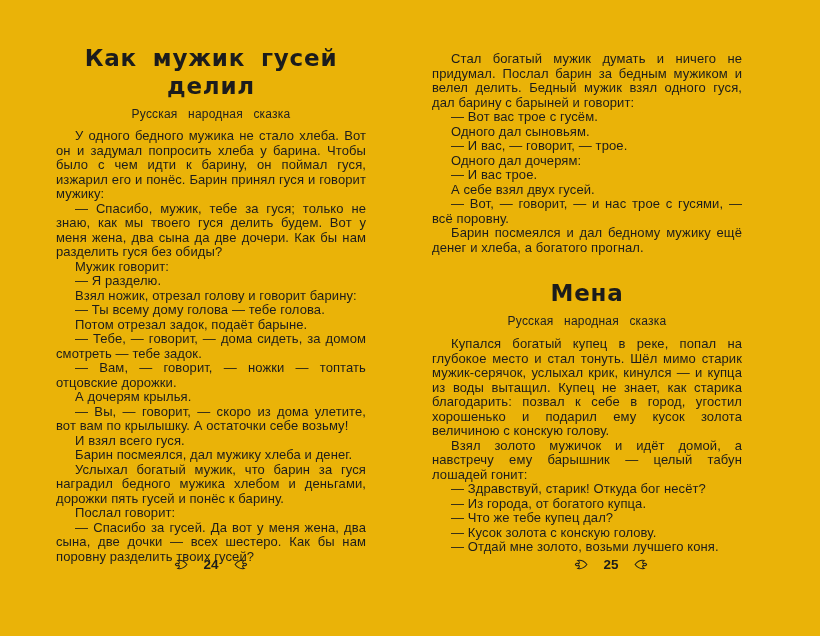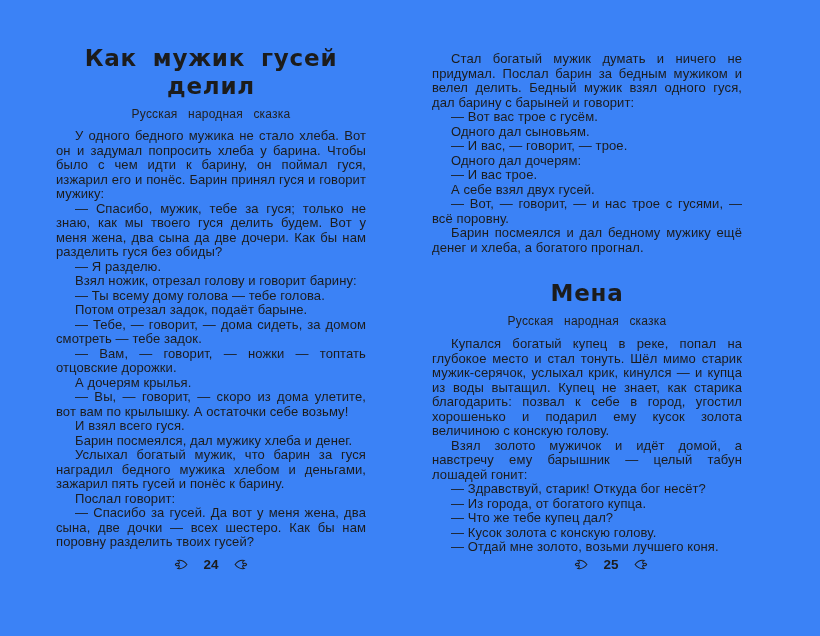--- a/index.html
+++ b/index.html
@@ -77,39 +77,40 @@
   .fleuron {
     width: 15px;
     height: 11px;
     display: block;
   }
   .fleuron.mirrored { transform: scaleX(-1); }
 </style>
 </head>
 <body style="background: rgb(255, 255, 255);">
 
-<div class="spread" style="background: #3b82f6; color: rgb(28, 28, 28); text-decoration: underline;">
+<div class="spread" style="background: #eab308; color: rgb(28, 28, 28); text-decoration: underline;">
 
   <section class="page-col col-left">
     <h1 class="story-title">Как мужик гусей делил</h1>
     <div class="story-subtitle">Русская народная сказка</div>
     <div class="story-body">
         <p class="para">У одного бедного мужика не стало хлеба. Вот он и задумал попросить хлеба у барина. Чтобы было с чем идти к барину, он поймал гуся, изжарил его и понёс. Барин принял гуся и говорит мужику:</p>
         <p class="para">— Спасибо, мужик, тебе за гуся; только не знаю, как мы твоего гуся делить будем. Вот у меня жена, два сына да две дочери. Как бы нам разделить гуся без обиды?</p>
+        <p class="para">Мужик говорит:</p>
         <p class="para">— Я разделю.</p>
         <p class="para">Взял ножик, отрезал голову и говорит барину:</p>
         <p class="para">— Ты всему дому голова — тебе голова.</p>
         <p class="para">Потом отрезал задок, подаёт барыне.</p>
         <p class="para">— Тебе, — говорит, — дома сидеть, за домом смотреть — тебе задок.</p>
         <p class="para">— Вам, — говорит, — ножки — топтать отцовские дорожки.</p>
         <p class="para">А дочерям крылья.</p>
         <p class="para">— Вы, — говорит, — скоро из дома улетите, вот вам по крылышку. А остаточки себе возьму!</p>
         <p class="para">И взял всего гуся.</p>
         <p class="para">Барин посмеялся, дал мужику хлеба и денег.</p>
-        <p class="para">Услыхал богатый мужик, что барин за гуся наградил бедного мужика хлебом и деньгами, зажарил пять гусей и понёс к барину.</p>
+        <p class="para">Услыхал богатый мужик, что барин за гуся наградил бедного мужика хлебом и деньгами, дорожки пять гусей и понёс к барину.</p>
         <p class="para">Послал говорит:</p>
         <p class="para">— Спасибо за гусей. Да вот у меня жена, два сына, две дочки — всех шестеро. Как бы нам поровну разделить твоих гусей?</p>
       </div>
   </section>
 
   <section class="page-col col-right">
     <div class="story-body first">
         <p class="para">Стал богатый мужик думать и ничего не придумал. Послал барин за бедным мужиком и велел делить. Бедный мужик взял одного гуся, дал барину с барыней и говорит:</p>
         <p class="para">— Вот вас трое с гусём.</p>
         <p class="para">Одного дал сыновьям.</p>

